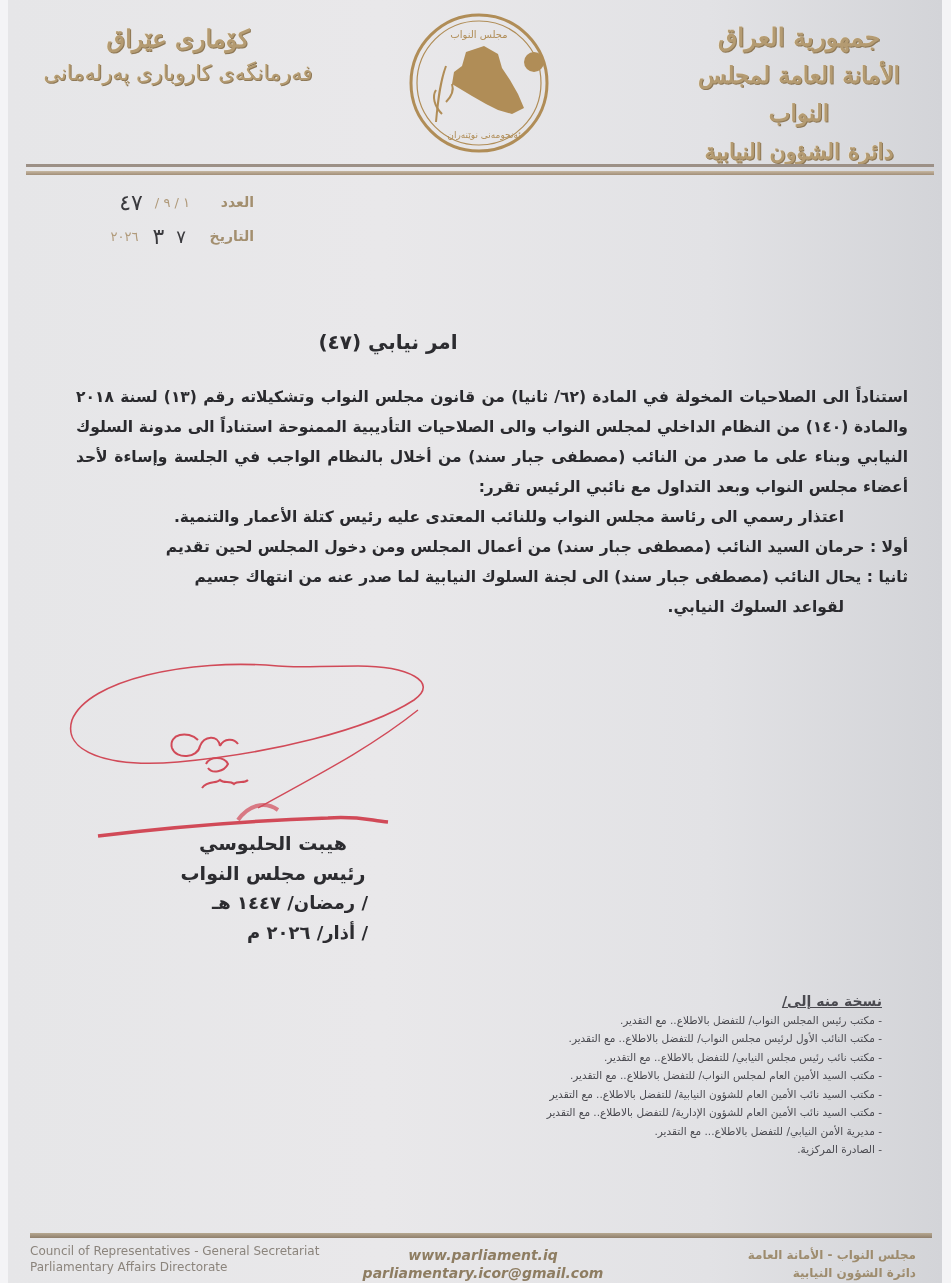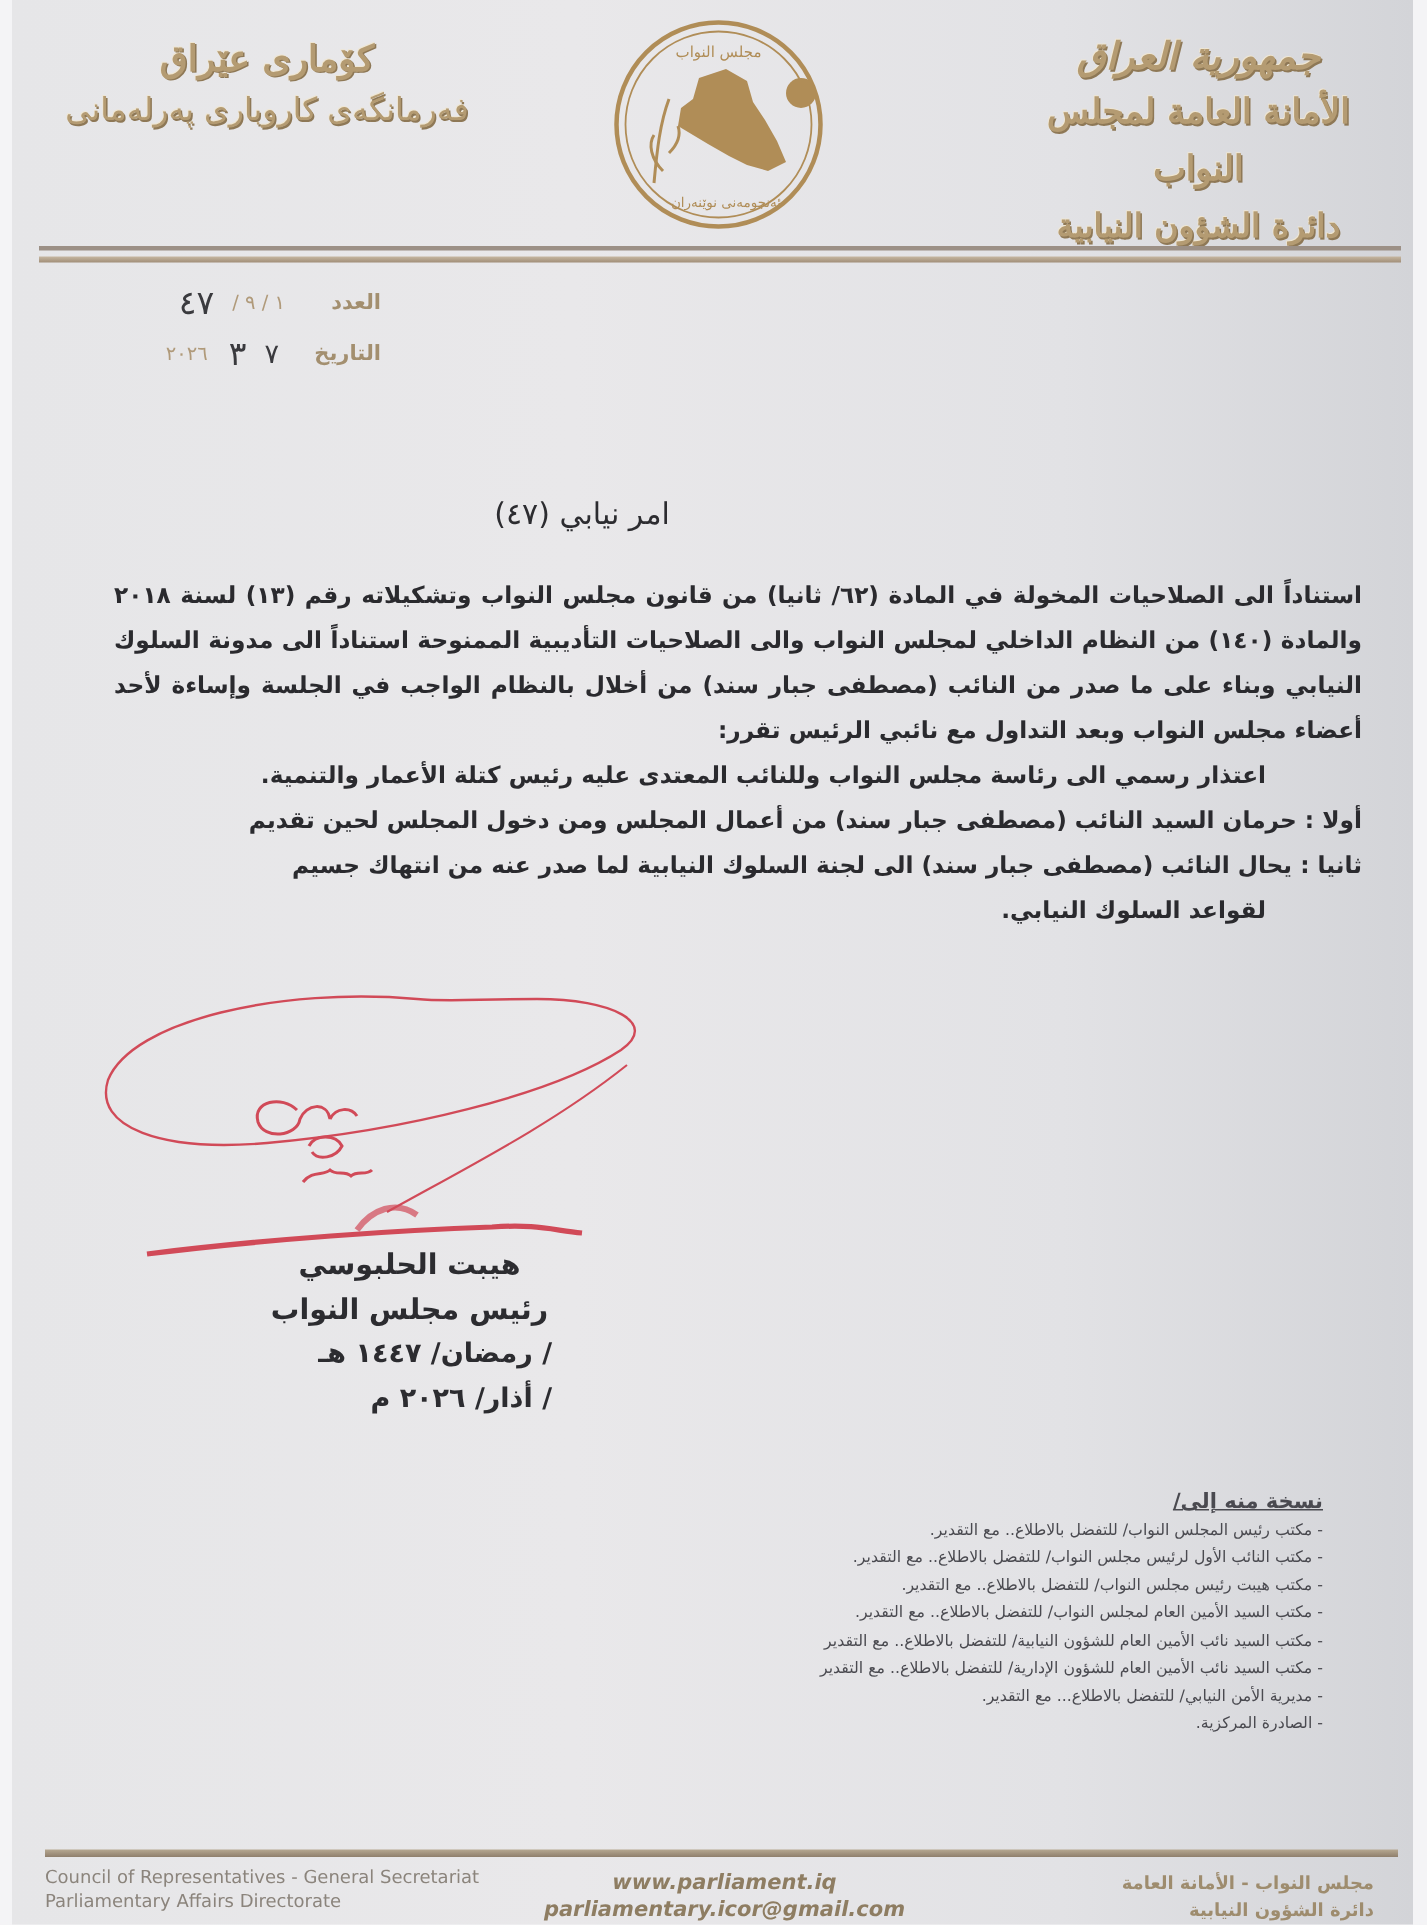--- a/index.html
+++ b/index.html
@@ -13,36 +13,36 @@
     position: absolute; left: 8px; top: 0; width: 934px; height: 1283px;
     background: linear-gradient(90deg, #e6e6e8 0%, #e9e8ea 40%, #e2e2e5 75%, #d3d4d8 100%);
     overflow: hidden;
   }
   .gold { color: #b49b72; text-shadow: 1px 1px 0 #8e7856, -0.5px -0.5px 0 #efe6d2; }
   .hdr-left { position: absolute; left: 20px; top: 22px; width: 300px; text-align: center; direction: rtl; }
   .hdr-left .l1 { font-family: "DejaVu Serif", serif; font-size: 24px; font-weight: bold; line-height: 34px; }
   .hdr-left .l2 { font-family: "DejaVu Serif", serif; font-size: 17px; font-weight: bold; line-height: 34px; }
   .hdr-left .l3 { font-family: "DejaVu Serif", serif; font-size: 21px; font-weight: normal; line-height: 34px; }
   .hdr-right { position: absolute; right: 18px; top: 20px; width: 250px; text-align: center; direction: rtl; }
-  .hdr-right .l1 { font-family: "DejaVu Serif", serif; font-size: 25px; font-weight: bold; line-height: 36px; font-style: italic; }
+  .hdr-right .l1 { font-family: "DejaVu Serif", serif; font-size: 25px; font-weight: bold; line-height: 36px; }
   .hdr-right .l2 { font-family: "DejaVu Serif", serif; font-size: 23px; font-weight: bold; line-height: 38px; }
   .hdr-right .l3 { font-family: "DejaVu Serif", serif; font-size: 22px; font-weight: bold; line-height: 38px; letter-spacing: 2px; }
   .emblem { position: absolute; left: 398px; top: 10px; width: 146px; height: 146px; }
   .rule-top { position: absolute; left: 18px; right: 8px; top: 164px; height: 12px; }
   .rule-top .a { position: absolute; left: 0; right: 0; top: 0; height: 3px; background: #9c9086; }
   .rule-top .b { position: absolute; left: 0; right: 0; top: 7px; height: 4px; background: linear-gradient(180deg, #c6b7a1, #a18e78); }
 
   .refs { position: absolute; left: 36px; top: 185px; width: 210px; direction: rtl; }
   .ref-row { display: flex; align-items: center; height: 34px; }
   .ref-label { font-size: 14px; color: #a38f6f; font-weight: bold; width: 56px; }
   .ref-print { font-size: 13px; color: #b09a7a; margin-right: 8px; }
   .hand { font-family: "DejaVu Serif", serif; color: #3a3a3e; font-size: 22px; margin-right: 12px; }
 
   .title { position: absolute; left: 0; width: 760px; top: 330px; text-align: center; direction: rtl;
-    font-size: 20px; font-weight: normal; color: #2c2c30; }
+    font-size: 20px; font-weight: bold; color: #2c2c30; }
 
   .body-text { position: absolute; left: 68px; top: 382px; width: 832px; direction: rtl; text-align: justify;
     font-size: 15.5px; font-weight: bold; color: #2a2a2e; line-height: 30px; }
   .body-text p { margin: 0; }
   .item { margin: 0; }
   .item.indent { padding-right: 64px; }
 
   .sig-area { position: absolute; left: 60px; top: 660px; width: 380px; height: 300px; }
   .sig-block { position: absolute; left: 150px; top: 828px; width: 230px; text-align: center; direction: rtl;
     font-size: 19px; font-weight: bold; color: #2c2c30; line-height: 30px; }
@@ -131,21 +131,21 @@
     <div>هيبت الحلبوسي</div>
     <div>رئيس مجلس النواب</div>
     <div class="date">/ رمضان/ ١٤٤٧ هـ</div>
     <div class="date">/ أذار/ ٢٠٢٦ م</div>
   </div>
 
   <div class="cc">
     <div class="cc-title">نسخة منه إلى/</div>
     <div class="cc-item">مكتب رئيس المجلس النواب/ للتفضل بالاطلاع.. مع التقدير.</div>
     <div class="cc-item">مكتب النائب الأول لرئيس مجلس النواب/ للتفضل بالاطلاع.. مع التقدير.</div>
-    <div class="cc-item">مكتب هيبت رئيس مجلس النواب/ للتفضل بالاطلاع.. مع التقدير.</div>
+    <div class="cc-item">مكتب نائب رئيس مجلس النيابي/ للتفضل بالاطلاع.. مع التقدير.</div>
     <div class="cc-item">مكتب السيد الأمين العام لمجلس النواب/ للتفضل بالاطلاع.. مع التقدير.</div>
     <div class="cc-item">مكتب السيد نائب الأمين العام للشؤون النيابية/ للتفضل بالاطلاع.. مع التقدير</div>
     <div class="cc-item">مكتب السيد نائب الأمين العام للشؤون الإدارية/ للتفضل بالاطلاع.. مع التقدير</div>
     <div class="cc-item">مديرية الأمن النيابي/ للتفضل بالاطلاع... مع التقدير.</div>
     <div class="cc-item">الصادرة المركزية.</div>
   </div>
 
   <div class="rule-bottom"></div>
   <div class="foot-left">
     <div>Council of Representatives - General Secretariat</div>

